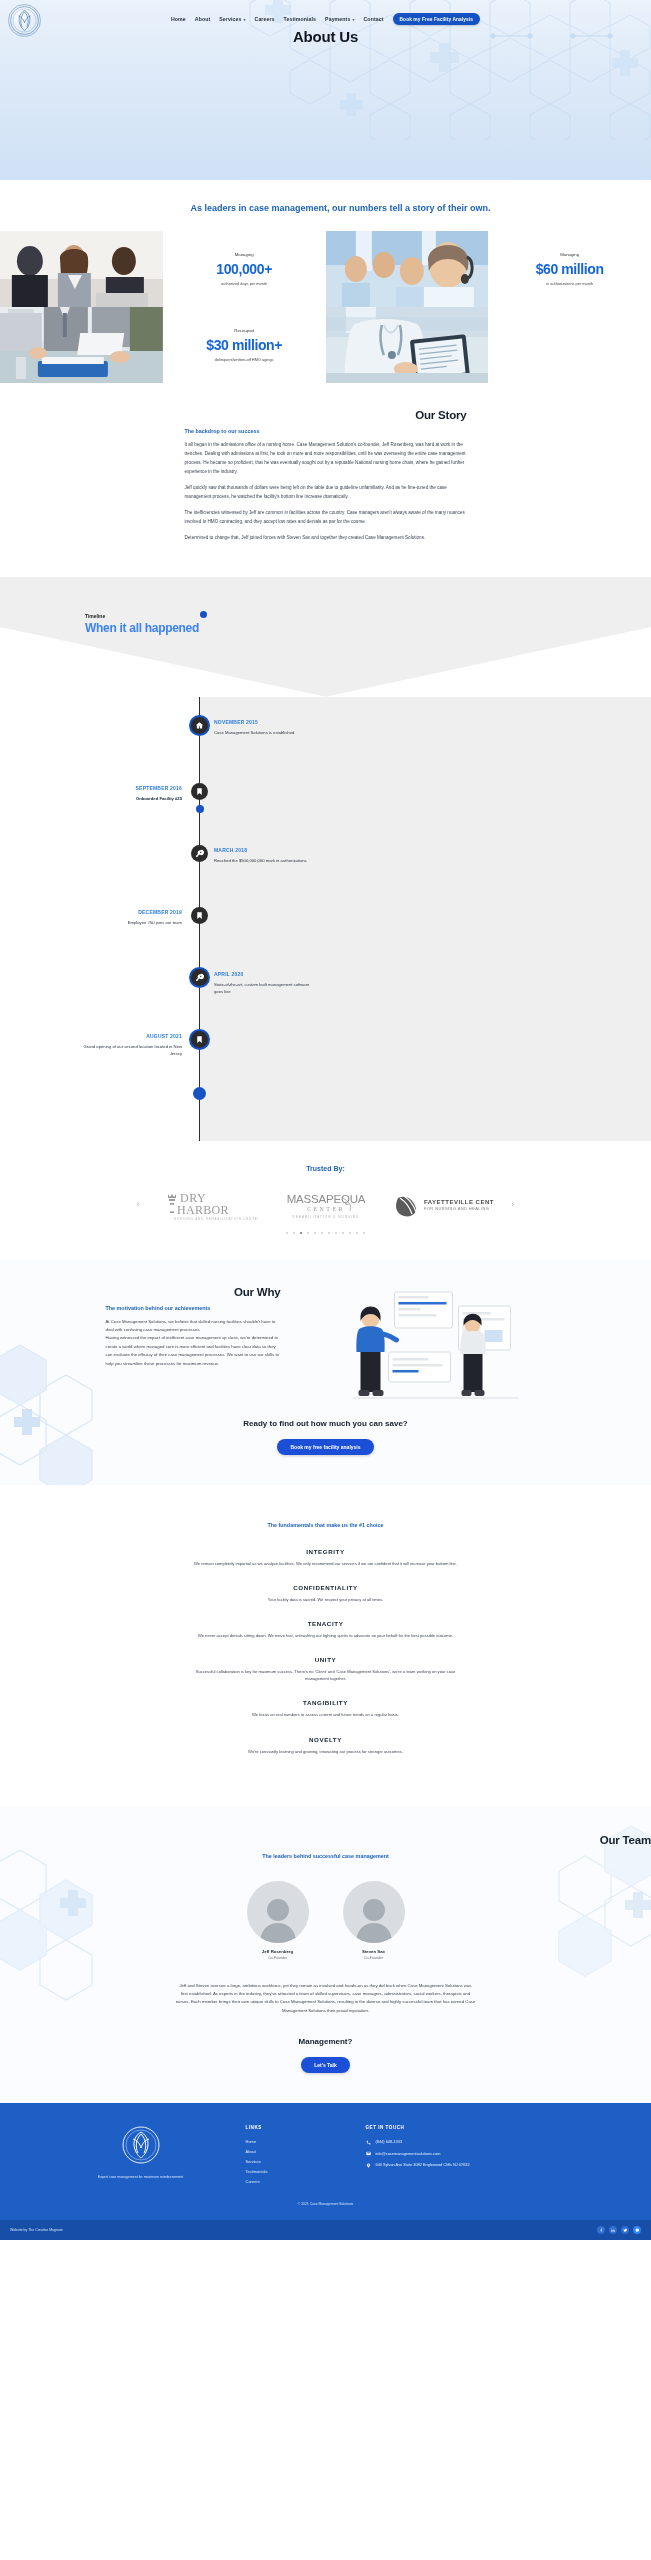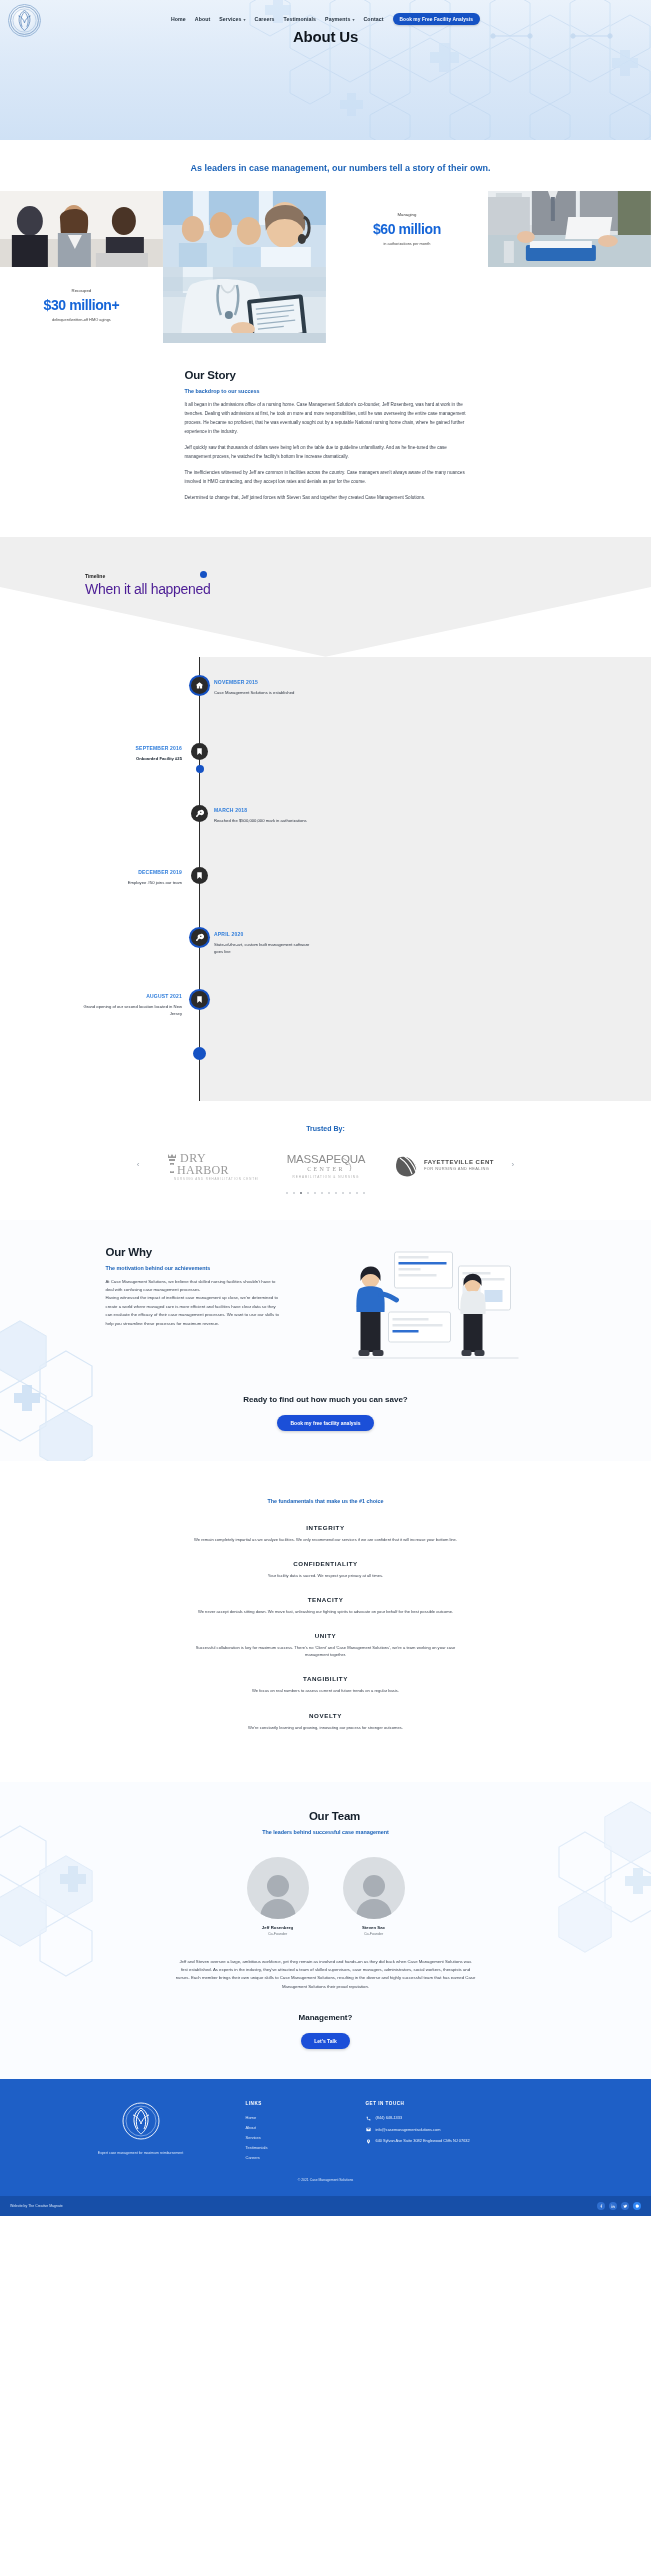--- a/index.html
+++ b/index.html
@@ -8,21 +8,21 @@
     font-family: "Liberation Sans", sans-serif;
     background:#ffffff;
     color:#2b2b2b;
     width:651px;
     overflow-x:hidden;
   }
   .page { width:651px; position:relative; }
 
   
   .hero {
-    position:relative; height:140px; overflow:hidden;
+    position:relative; height:180px; overflow:hidden;
     background:linear-gradient(180deg,#eaf2fb 0%, #dce9f8 45%, #cfe1f5 100%);
   }
   .hero-hex { position:absolute; inset:0; opacity:.55; }
   .logo {
     position:absolute; left:8px; top:4px; width:33px; height:33px;
     border-radius:50%; border:1px solid #9ab7d8;
     background:radial-gradient(circle at 40% 35%, #ffffff 0%, #dbe8f6 70%);
   }
   .logo svg { width:100%; height:100%; }
   .nav {
@@ -54,35 +54,35 @@
   .cell.txt { background:#fff; display:flex; flex-direction:column;
     align-items:center; justify-content:center; gap:4px; text-align:center; padding:0 6px;}
   .cell .lbl { font-size:4.3px; color:#3a3a3a; font-weight:400; }
   .cell .big { font-size:14px; font-weight:800; color:#1565d8; letter-spacing:-.4px; }
   .cell .sub { font-size:3.9px; color:#4a4a4a; }
   .ph { width:100%; height:100%; display:block; }
 
   
   .story { background:#fff; padding:26px 0 34px; }
   .story-inner { width:282px; margin:0 auto; }
-  h3.sec { font-size:11.5px; font-weight:800; color:#15202c; letter-spacing:-.2px; }
+  h3.sec { font-size:11.5px; font-weight:800; color:#15202c; letter-spacing:-.2px;text-align:right; }
   .sec-sub { font-size:5.4px; font-weight:700; color:#1c63b8; margin-top:7px; }
   .story p {
     font-size:4.6px; line-height:1.95; color:#3d4450; margin-top:7px; text-align:left;
   }
 
   
   .timeline-wrap { position:relative; background:#fff; }
   .tl-chevron {
     width:651px; height:120px; background:#efefef;
     clip-path:polygon(0 0, 100% 0, 100% 42%, 50% 100%, 0 42%);
   }
   .tl-head { position:absolute; left:85px; top:36px; }
   .tl-head .kicker { font-size:5px; font-weight:700; color:#1b1b1b; }
-  .tl-head .title { font-size:14px; font-weight:400; color:#4c1d95; letter-spacing:-.3px; margin-top:2px;}
+  .tl-head .title { font-size:12px; font-weight:700; color:#3b82f6; letter-spacing:-.3px; margin-top:2px;}
   .tl-dot-top { position:absolute; left:200px; top:34px; width:7px; height:7px; border-radius:50%; background:#1552c4; }
 
   .tl-body { position:relative; background:#efefef; padding:4px 0 40px; }
   .tl-body:before{
     content:""; position:absolute; left:0; top:0; width:651px; height:100%;
     background:linear-gradient(90deg,#ffffff 0%, #ffffff 30.5%, #efefef 30.5%, #efefef 100%);
   }
   .tl-line { position:absolute; left:199px; top:0; bottom:0; width:1px; background:#2e2e2e; }
   .tl-items { position:relative; width:651px; padding-top:16px; }
   .tl-item { position:relative; min-height:62px; }
@@ -113,21 +113,21 @@
   .dots i { width:2px; height:2px; border-radius:50%; background:#c8ccd2; display:block; }
   .dots i.on { background:#6b7078; }
 
   
   .why { position:relative; background:#fbfcfe; padding:26px 0 30px; overflow:hidden; }
   .why-hex { position:absolute; left:-10px; bottom:-10px; width:150px; height:160px; opacity:.55;}
   .why-inner { position:relative; width:440px; margin:0 auto; display:flex; gap:18px; align-items:flex-start; }
   .why-left { width:175px; }
   .why-left p { font-size:4.3px; line-height:1.95; color:#3d4450; margin-top:7px; }
   .why-right { flex:1; position:relative; height:125px; }
-  .cta-center { text-align:center; margin-top:24px; position:relative; }
+  .cta-center { text-align:center; margin-top:8px; position:relative; }
   .cta-center .q { font-size:8px; font-weight:800; color:#15202c; }
   .btn-primary {
     display:inline-block; margin-top:11px; background:#1b4fd8; color:#fff;
     font-size:5px; font-weight:600; padding:5px 13px; border-radius:11px; border:none;
     box-shadow:0 1px 3px rgba(0,0,0,.2); cursor:pointer;
   }
 
   
   .values { background:#fff; padding:30px 0 34px; text-align:center; }
   .values .vlist { margin-top:20px; }
@@ -294,20 +294,25 @@
         <ellipse cx="74" cy="27" rx="11" ry="13" fill="#c99a72"></ellipse>
           <path d="M60 26c2-10 26-11 28 0 1 9-1 16-1 16l-26 1z" fill="#5a3c28"></path>
         <rect x="58" y="42" width="33" height="34" fill="#9aa3ad"></rect>
           <path d="M68 44h14l-7 14z" fill="#f2f2f2"></path>
         <ellipse cx="124" cy="30" rx="12" ry="14" fill="#4a3426"></ellipse>
           <rect x="106" y="46" width="38" height="30" fill="#2e2e38"></rect>
         <rect x="96" y="62" width="52" height="14" fill="#cfcfcf"></rect>
       </svg>
     </div>
 
+    <div class="cell txt">
+      <div class="lbl">Managing</div>
+      <div class="big">100,000+</div>
+      <div class="sub">authorized days per month</div>
+    </div>
 
     <div class="cell">
       <svg class="ph" viewBox="0 0 163 76" preserveAspectRatio="xMidYMid slice">
         <rect width="163" height="76" fill="#cfe0ef"></rect>
         <rect x="0" y="0" width="163" height="34" fill="#a9c9e4"></rect>
         <rect x="30" y="0" width="16" height="40" fill="#e9f2fa"></rect>
           <rect x="96" y="0" width="14" height="34" fill="#e9f2fa"></rect>
         <ellipse cx="30" cy="38" rx="11" ry="13" fill="#e0b894"></ellipse>
           <rect x="16" y="52" width="29" height="24" fill="#b9d3e8"></rect>
         <ellipse cx="58" cy="34" rx="11" ry="13" fill="#ddb189"></ellipse>

